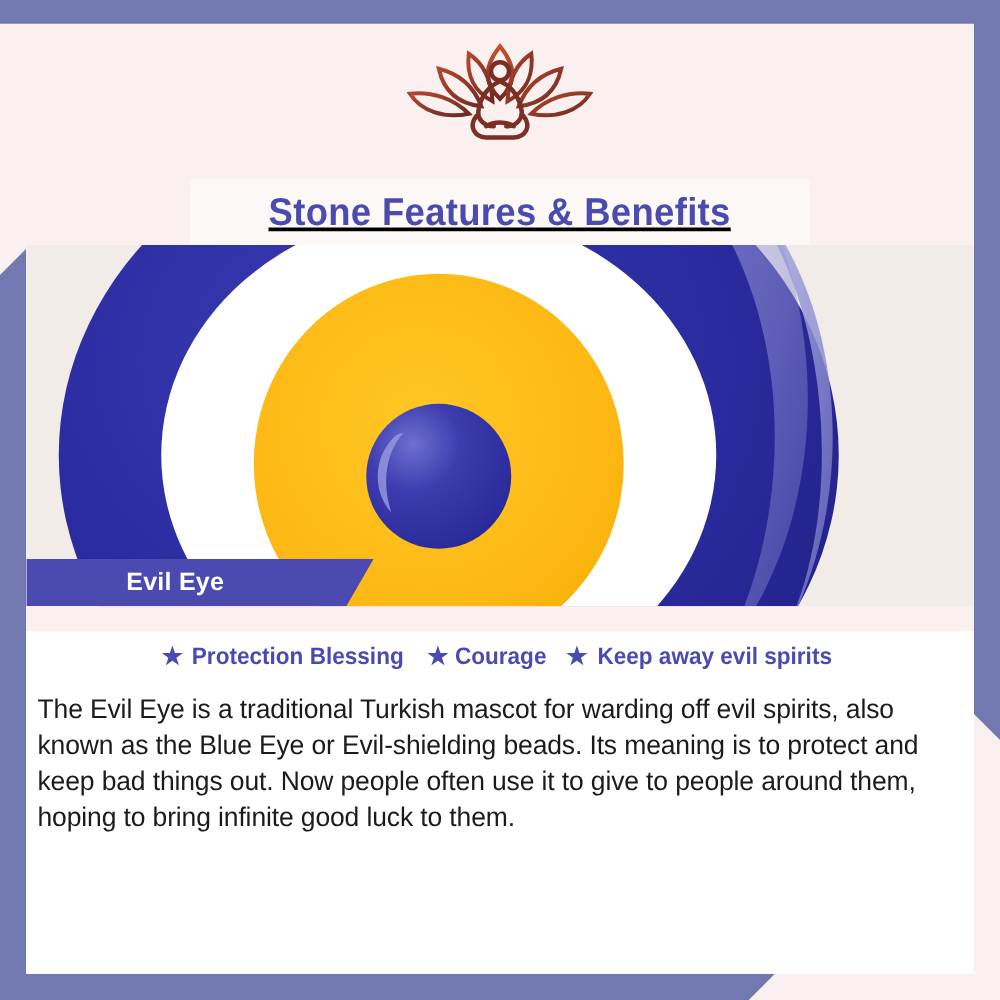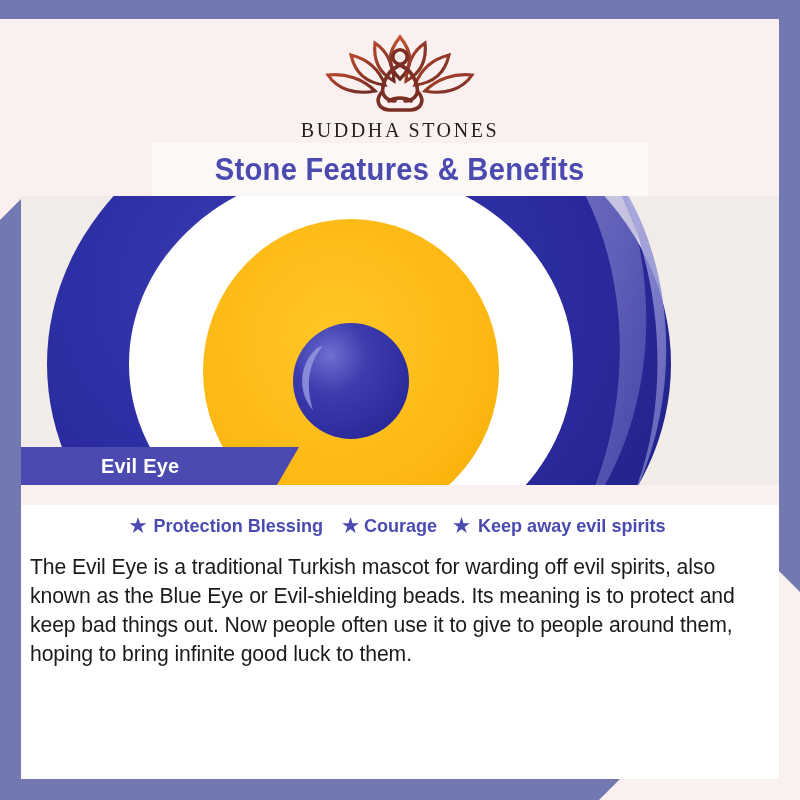--- a/index.html
+++ b/index.html
@@ -47,21 +47,21 @@
     margin-top:2px;
     font-family:"Liberation Serif", serif;
     font-size:20px;letter-spacing:2.6px;
     color:#231f20;font-weight:400;
   }
 
   
   #title-plaque{
     position:absolute;left:152px;top:143px;width:496px;height:53px;
     background:#fcf8f6;
-    display:flex;align-items:center;justify-content:center;
+    display:flex;align-items:center;justify-content:center;text-decoration:underline;
   }
   #title-text{
     font-family:"Liberation Sans Narrow","Liberation Sans",sans-serif;
     font-weight:bold;font-size:31px;letter-spacing:.3px;
     color:#4a4ab0;
     transform:scaleX(.94);
     white-space:nowrap;
   }
 
   
@@ -155,21 +155,20 @@
 
         <circle cx="85" cy="28" r="7.2"></circle>
 
         <path d="M85 36 C76 40 70 48 68 58 C66 66 72 72 80 72"></path>
         <path d="M85 36 C94 40 100 48 102 58 C104 66 98 72 90 72"></path>
 
         <path d="M66 64 C60 72 64 80 74 81 L96 81 C106 80 110 72 104 64"></path>
         <path d="M74 72 C80 68 90 68 96 72"></path>
       </g>
     </svg>
-    <div id="brand-name">BUDDHA STONES</div>
   </div>
 
   <div id="title-plaque">
     <div id="title-text">Stone Features &amp; Benefits</div>
   </div>
 
   <div id="hero">
     <svg viewBox="0 0 758 289" preserveAspectRatio="none" aria-hidden="true">
       <defs>
         <radialGradient id="beadShade" cx="38%" cy="36%" r="78%">

